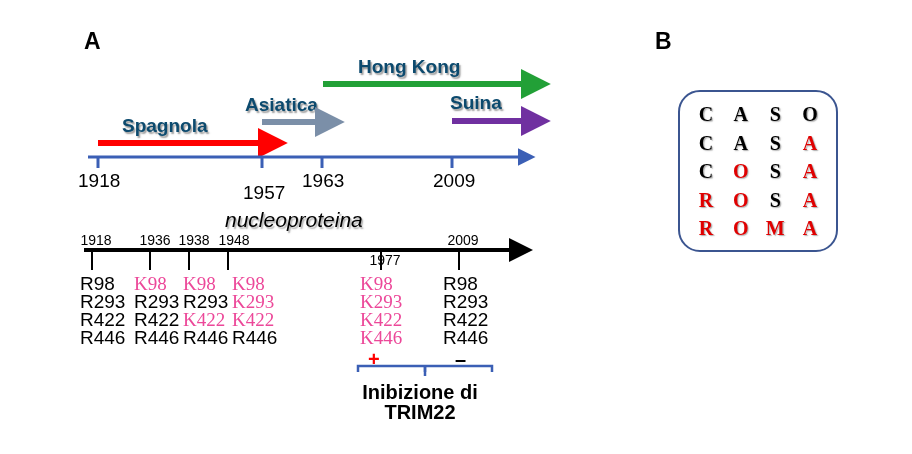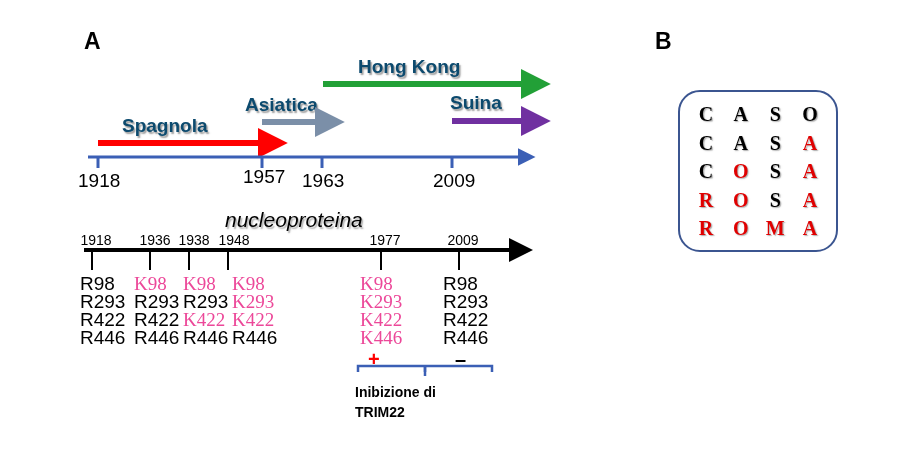--- a/index.html
+++ b/index.html
@@ -93,22 +93,22 @@
     font-family: "Liberation Sans", sans-serif;
   }
   #inhib-plus { left: 368px; top: 348px; color: #ff0000; }
   #inhib-minus { left: 455px; top: 348px; color: #000000; }
 
   #inhib-caption {
     position: absolute;
     left: 355px;
     top: 382px;
     width: 130px;
-    text-align: left;
-    font-size: 14px;
+    text-align: center;
+    font-size: 20px;
     font-weight: bold;
     line-height: 20px;
     color: #000;
     font-family: "Liberation Sans", sans-serif;
   }
 
   
   #panel-b-box {
     position: absolute;
     left: 678px;
@@ -193,21 +193,21 @@
 
       <line x1="88" y1="157" x2="522" y2="157" stroke="#3b5fb5" stroke-width="3" marker-end="url(#ah-blue)"></line>
 
       <line x1="98" y1="157" x2="98" y2="168" stroke="#3b5fb5" stroke-width="3"></line>
       <line x1="262" y1="157" x2="262" y2="168" stroke="#3b5fb5" stroke-width="3"></line>
       <line x1="322" y1="157" x2="322" y2="168" stroke="#3b5fb5" stroke-width="3"></line>
       <line x1="452" y1="157" x2="452" y2="168" stroke="#3b5fb5" stroke-width="3"></line>
     </svg>
 
     <div class="axis-year" style="left:78px;  top:170px;">1918</div>
-    <div class="axis-year" style="left:243px; top:166px;text-align:center;">1957</div>
+    <div class="axis-year" style="left:243px; top:182px;text-align:center;">1957</div>
     <div class="axis-year" style="left:302px; top:170px;">1963</div>
     <div class="axis-year" style="left:433px; top:170px;">2009</div>
 
     <div id="np-title">nucleoproteina</div>
 
     <svg width="600" height="260" style="position:absolute;left:0;top:200px;">
       <defs>
         <marker id="ah-black" markerWidth="6" markerHeight="6" refX="1.5" refY="3" orient="auto">
           <path d="M0,0 L6,3 L0,6 z" fill="#000000"></path>
         </marker>
@@ -223,21 +223,21 @@
       <line x1="459" y1="50" x2="459" y2="70" stroke="#000" stroke-width="2"></line>
 
       <path d="M358,172 L358,166 L425,166 L425,172 M425,166 L492,166 L492,172" stroke="#3b5fb5" stroke-width="2.5" fill="none"></path>
       <line x1="425" y1="166" x2="425" y2="176" stroke="#3b5fb5" stroke-width="2.5"></line>
     </svg>
 
     <div class="np-year" style="left:96px;">1918</div>
     <div class="np-year" style="left:155px;">1936</div>
     <div class="np-year" style="left:194px;">1938</div>
     <div class="np-year" style="left:234px;">1948</div>
-    <div class="np-year" style="left:385px;">1977</div>
+    <div class="np-year" style="left:385px;margin-top:20px;">1977</div>
     <div class="np-year" style="left:463px;">2009</div>
 
     <div class="np-col" style="left:80px;">
       <span class="mut wild">R98</span>
       <span class="mut wild">R293</span>
       <span class="mut wild">R422</span>
       <span class="mut wild">R446</span>
     </div>
     <div class="np-col" style="left:134px;">
       <span class="mut mutated">K98</span>

